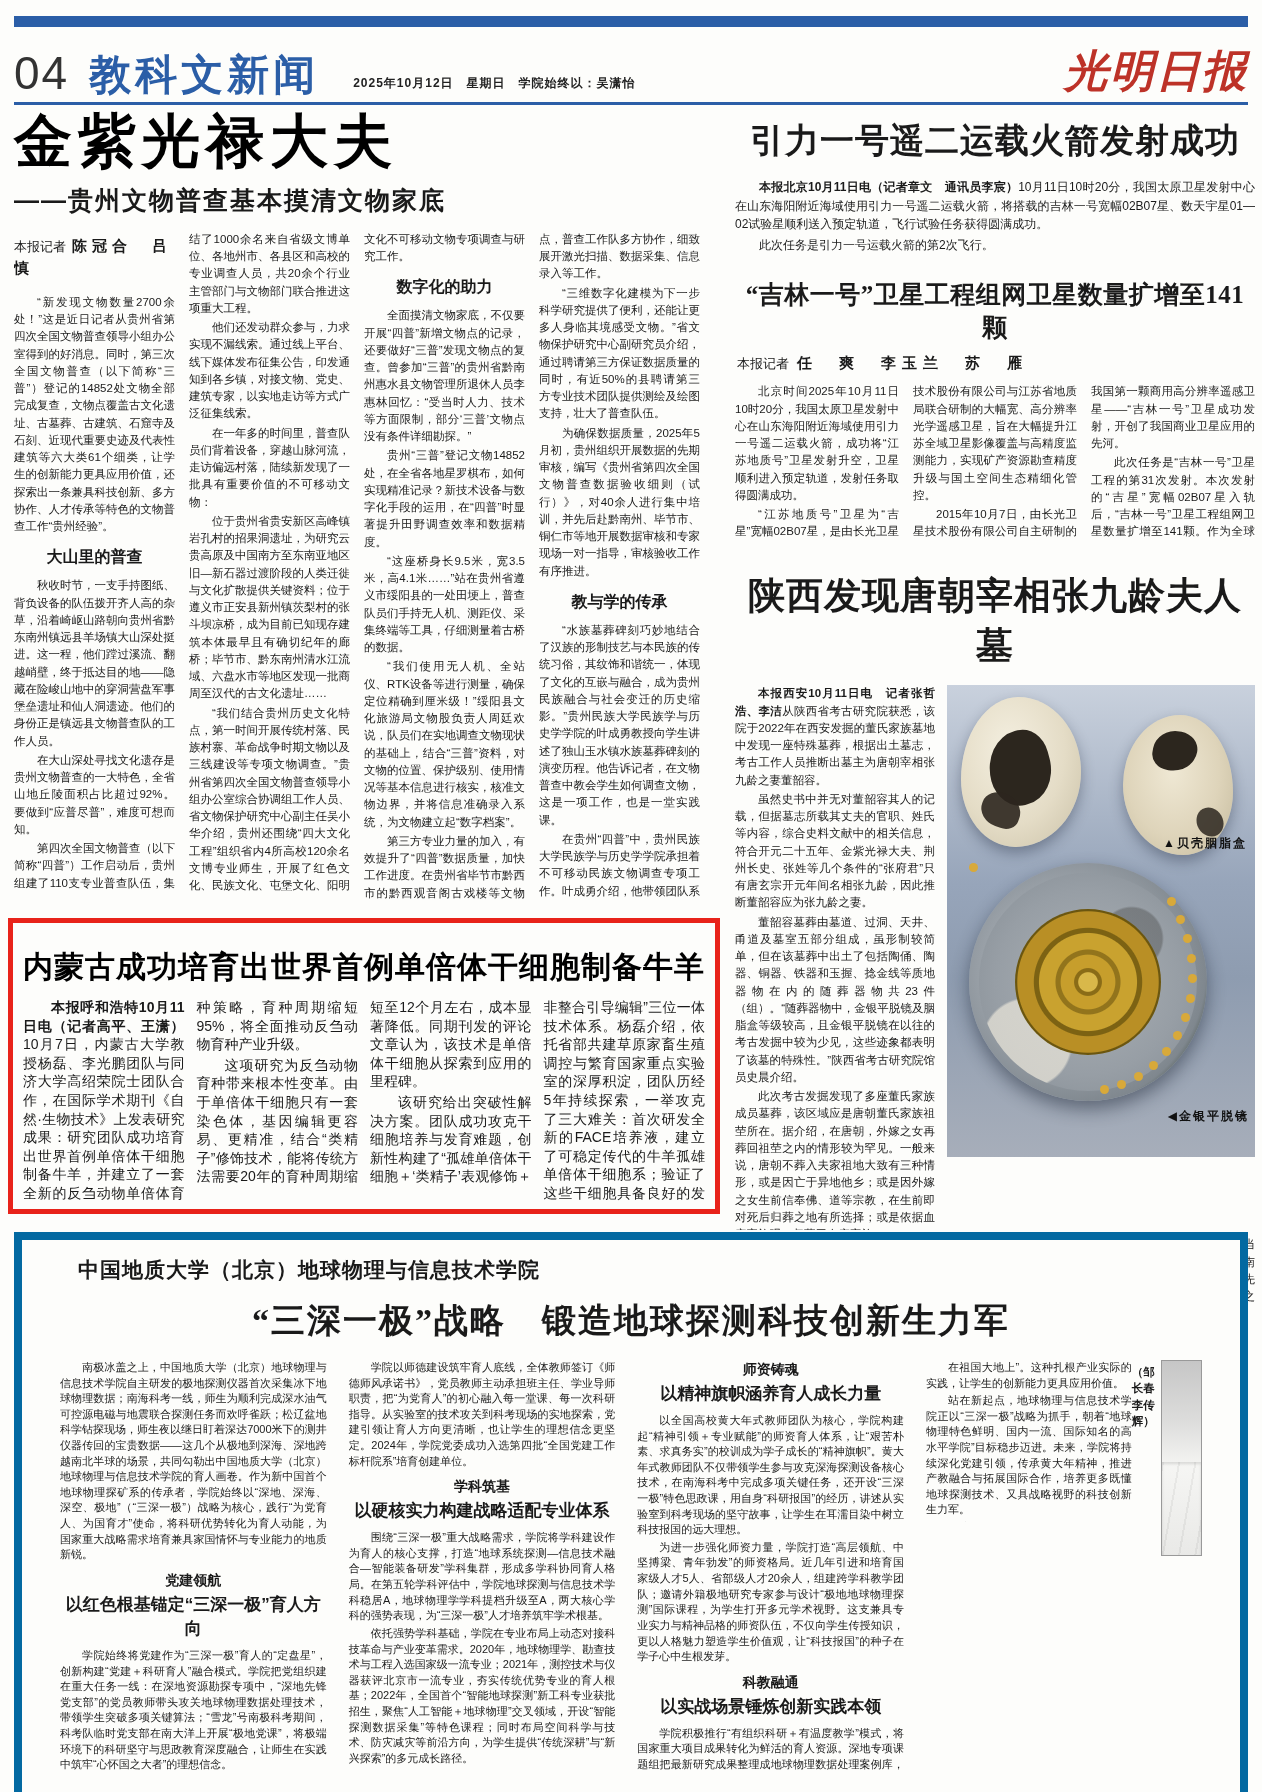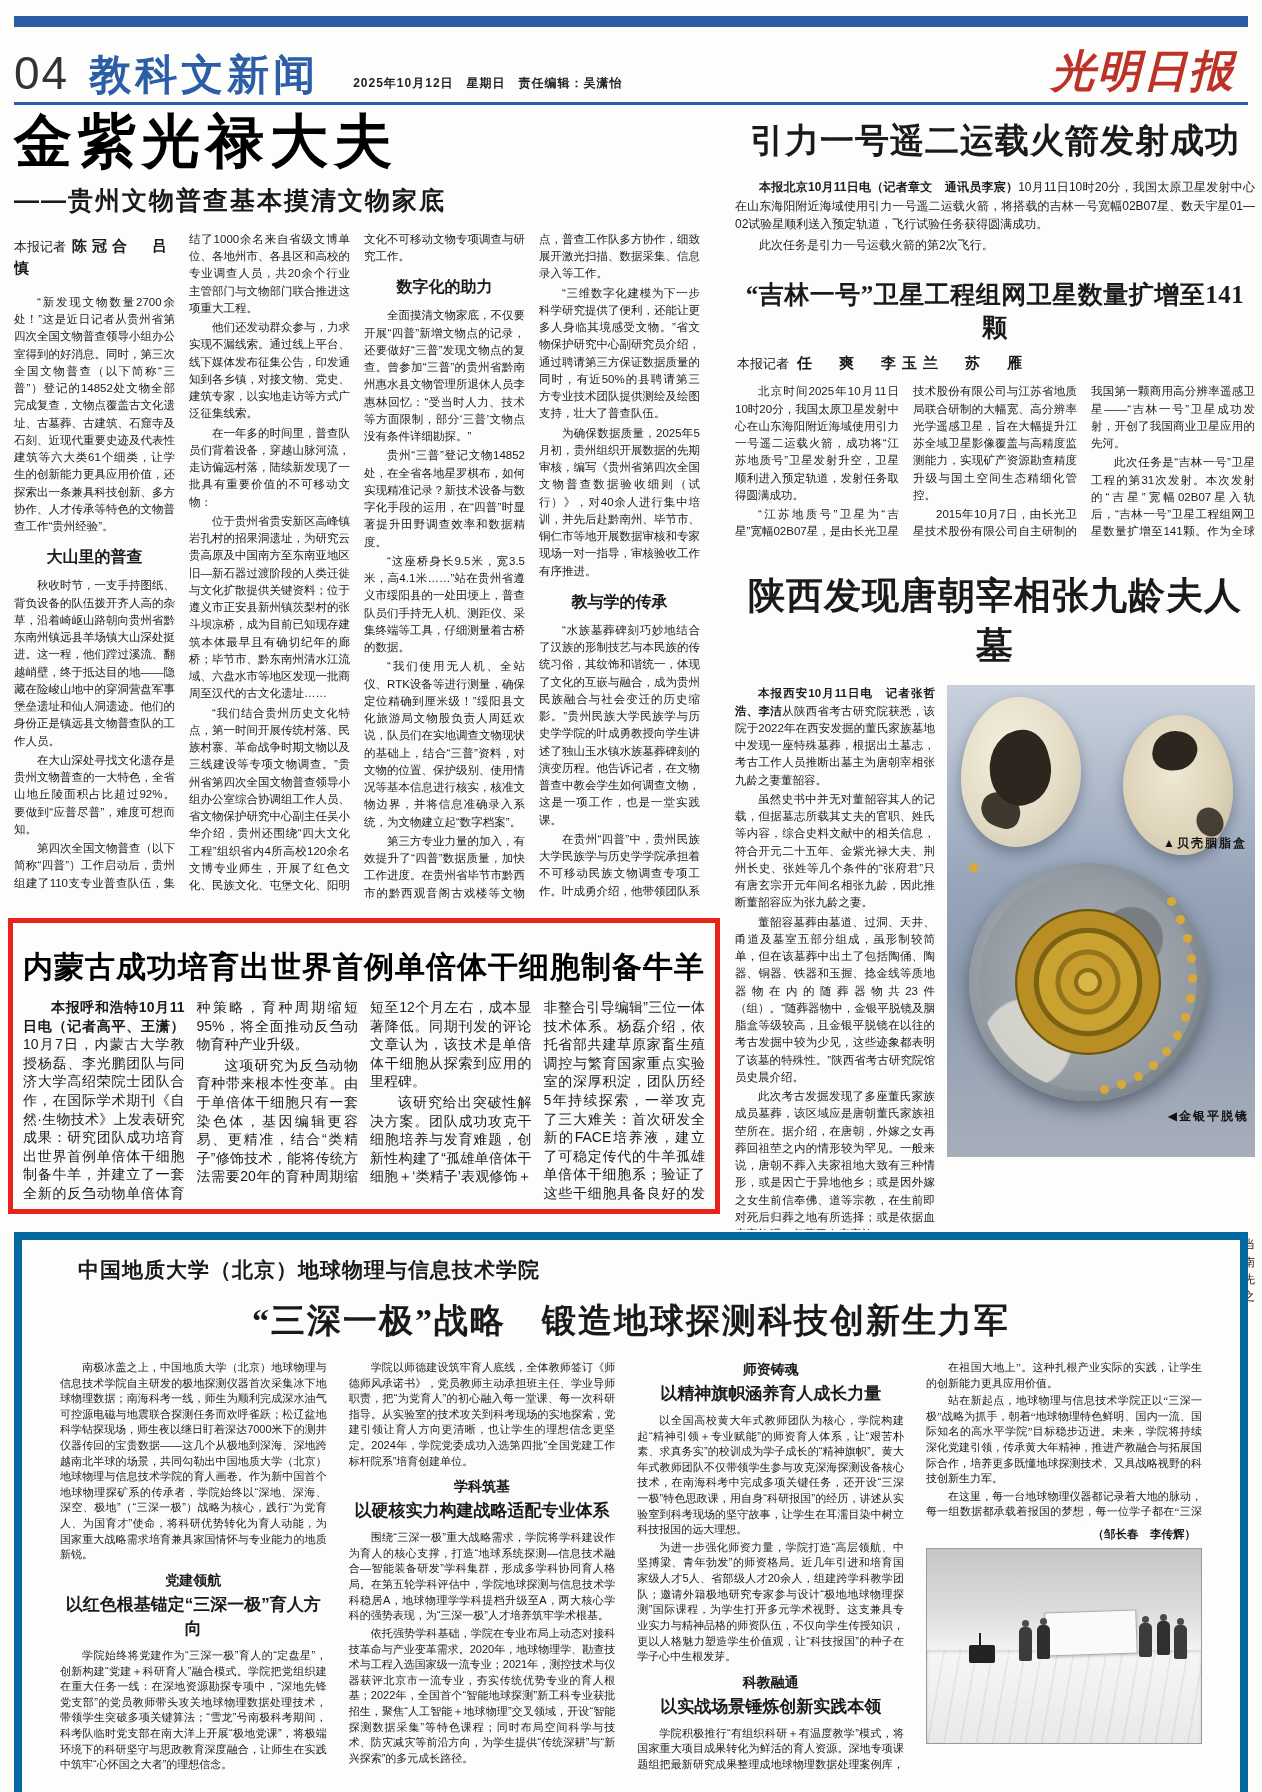--- a/index.html
+++ b/index.html
@@ -4,21 +4,21 @@
 <style>
   * { margin:0; padding:0; box-sizing:border-box; }
   html,body { background:#888; }
   .page {
     position:relative; width:1262px; height:1792px; margin:0 auto;
     background:#fdfdfb; overflow:hidden;
     font-family:"Liberation Sans","DejaVu Sans",sans-serif; color:#1a1a1a;
   }
   
   .topbar { position:absolute; left:14px; right:14px; top:16px; height:11px; background:var(--blue,#2b5ea7); }
-  .header-row { position:absolute; left:14px; right:27px; top:36px; height:60px; display:flex; align-items:flex-end; }
+  .header-row { position:absolute; left:14px; right:14px; top:36px; height:60px; display:flex; align-items:flex-end; }
   .page-num { font-size:46px; line-height:1; color:#333; letter-spacing:2px; }
   .section-name { font-size:42px; line-height:1; font-weight:700; color:var(--blue,#2b5ea7); margin-left:20px; letter-spacing:4px; }
   .dateline { font-size:12px; font-weight:700; color:#222; margin-left:34px; margin-bottom:4px; letter-spacing:1px; }
   .masthead { margin-left:auto; font-family:"Liberation Serif","DejaVu Serif",serif; font-style:italic; font-weight:700; font-size:44px; line-height:1; color:var(--mast,#bd3228); letter-spacing:2px; margin-bottom:2px; }
   .header-rule { position:absolute; left:14px; right:14px; top:102px; height:3px; background:var(--blue,#2b5ea7); }
 
   
   .para { text-indent:2em; text-align:justify; margin-bottom:2px; }
   .flow-head { text-align:center; font-size:16px; font-weight:700; margin:10px 0 8px; break-inside:avoid; font-family:"Liberation Sans",sans-serif; }
   .flow-head2 { text-align:center; font-weight:700; margin:8px 0 7px; break-inside:avoid; }
@@ -82,21 +82,21 @@
   .fig-cap { position:absolute; font-size:12px; font-weight:700; color:#111; font-family:"Liberation Serif","DejaVu Serif",serif; letter-spacing:2px; }
   .cap-shell { right:8px; top:150px; }
   .cap-mirror { right:6px; bottom:32px; }
 
   
   .geo-box { position:absolute; left:14px; top:1232px; width:1234px; height:686px; border:8px solid #0369a1; background:#fdfdfb; padding:16px 38px 10px; }
   .geo-kicker { font-size:21px; font-weight:700; letter-spacing:1px; margin-left:18px; }
   .geo-headline { font-family:"Liberation Serif","DejaVu Serif",serif; font-weight:700; font-size:34px; text-align:center; letter-spacing:2px; margin:14px 0 16px; }
   .geo-body { display:flex; gap:22px; }
   .geo-cols3 { width:890px; height:420px; overflow:hidden; column-count:3; column-gap:22px; font-size:11px; line-height:1.42; }
-  .geo-col4 { width:276px; height:420px; display:flex; flex-direction:column; font-size:11px; line-height:1.42;font-family:Liberation Serif, serif; }
+  .geo-col4 { width:276px; height:420px; display:flex; flex-direction:row; font-size:11px; line-height:1.42; }
   .geo-col4-text { height:162px; overflow:hidden; }
   .geo-sig { text-align:right; font-weight:700; font-size:11.5px; margin:4px 6px 6px 0; }
   
   .expedition-photo { position:relative; width:276px; height:196px; overflow:hidden; border:1px solid #999;
     background:linear-gradient(180deg,#c6c6c6 0%,#dcdcdb 30%,#f2f2f0 52%,#efefed 70%,#d9d9d7 100%); }
   .snow { position:absolute; left:0; right:0; top:52%; bottom:0;
     background:linear-gradient(180deg,#f6f6f4 0%,#e9e9e7 100%);
     box-shadow:inset 0 2px 3px rgba(0,0,0,0.12); }
   .snow::after { content:""; position:absolute; inset:0;
     background:repeating-linear-gradient(100deg, rgba(0,0,0,0.05) 0 2px, transparent 2px 16px); }
@@ -113,21 +113,21 @@
 </style>
 </head>
 <body>
 
 <div class="page">
 
   <div class="topbar"></div>
   <div class="header-row">
     <div class="page-num">04</div>
     <div class="section-name">教科文新闻</div>
-    <div class="dateline">2025年10月12日　星期日　责任编辑：吴潇怡</div>
+    <div class="dateline">2025年10月12日　星期日　学院始终以：吴潇怡</div>
     <div class="masthead">光明日报</div>
   </div>
   <div class="header-rule"></div>
 
   <div class="art-guizhou">
     <div class="gz-headline">金紫光禄大夫</div>
     <div class="gz-subhead">——贵州文物普查基本摸清文物家底</div>
     <div class="gz-body">
         <div class="byline-flow">本报记者<b>陈冠合　吕　慎</b></div>
         <p class="para">“新发现文物数量2700余处！”这是近日记者从贵州省第四次全国文物普查领导小组办公室得到的好消息。同时，第三次全国文物普查（以下简称“三普”）登记的14852处文物全部完成复查，文物点覆盖古文化遗址、古墓葬、古建筑、石窟寺及石刻、近现代重要史迹及代表性建筑等六大类61个细类，让学生的创新能力更具应用价值，还探索出一条兼具科技创新、多方协作、人才传承等特色的文物普查工作“贵州经验”。</p>

